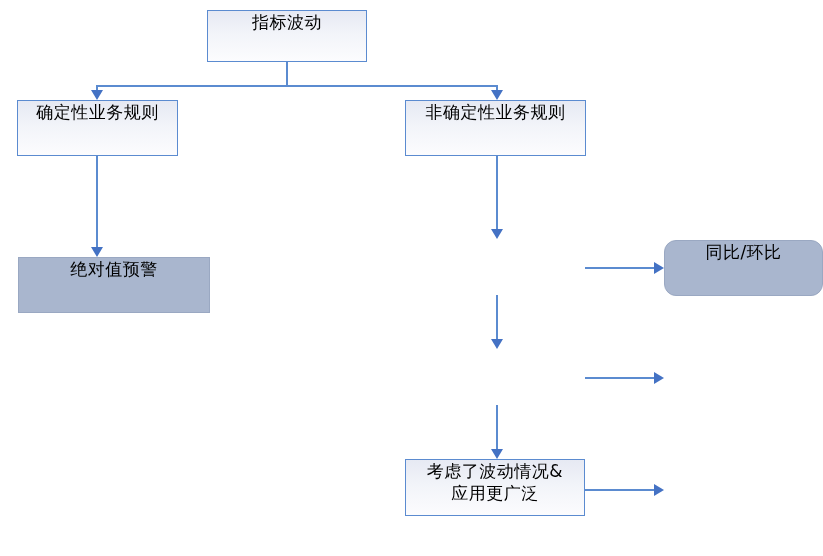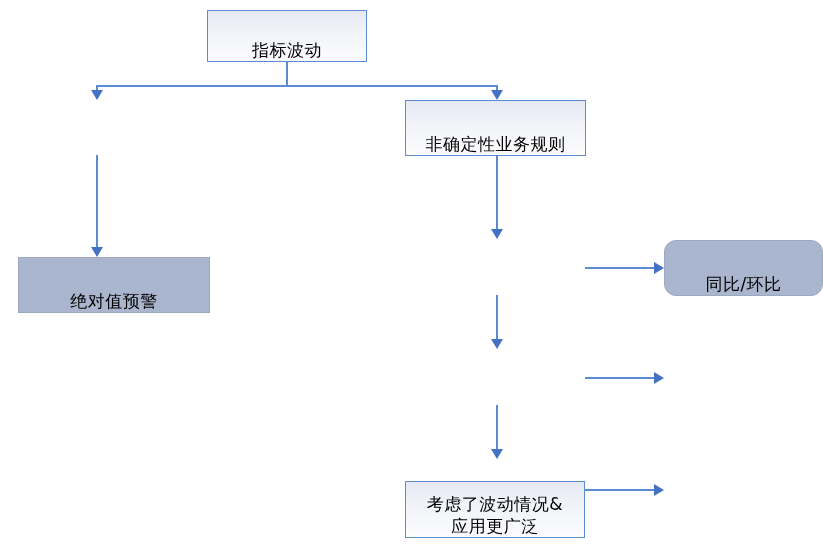--- a/index.html
+++ b/index.html
@@ -14,21 +14,21 @@
     position: relative;
     width: 823px;
     height: 556px;
     background: #ffffff;
     overflow: hidden;
   }
   .node {
     position: absolute;
     box-sizing: border-box;
     display: flex;
-    align-items: flex-end;
+    align-items: flex-start;
     justify-content: center;
     text-align: center;
     color: #000000;
     font-size: 17px;
     line-height: 1.3;
     letter-spacing: 0.5px;
     z-index: 3;
   }
   .node.process {
     border: 1px solid #5B8BD0;
@@ -108,35 +108,38 @@
   <div class="hline" style="left:585px; top:377px; width:72px;"></div>
   <div class="arrow-right" style="left:654px; top:372px;"></div>
 
   <div class="hline" style="left:585px; top:489px; width:72px;"></div>
   <div class="arrow-right" style="left:654px; top:484px;"></div>
 
   <div class="node process" style="left:207px; top:10px; width:160px; height:52px;">
     <span class="label">指标波动</span>
   </div>
 
+  <div class="node process" style="left:17px; top:100px; width:161px; height:56px;">
+    <span class="label">确定性业务规则</span>
+  </div>
 
   <div class="node process" style="left:405px; top:100px; width:181px; height:56px;">
     <span class="label">非确定性业务规则</span>
   </div>
 
   <div class="node result" style="left:18px; top:257px; width:192px; height:56px;">
     <span class="label">绝对值预警</span>
   </div>
 
 
   <div class="node result" style="left:664px; top:240px; width:159px; height:56px;border-radius:12px;">
     <span class="label">同比/环比</span>
   </div>
 
 
 
-  <div class="node process" style="left:405px; top:481px; width:180px; height:57px;">
+  <div class="node process" style="left:405px; top:459px; width:180px; height:57px;">
     <span class="label">考虑了波动情况&amp;
 应用更广泛</span>
   </div>
 
 
 </div>
 
 </body></html>

